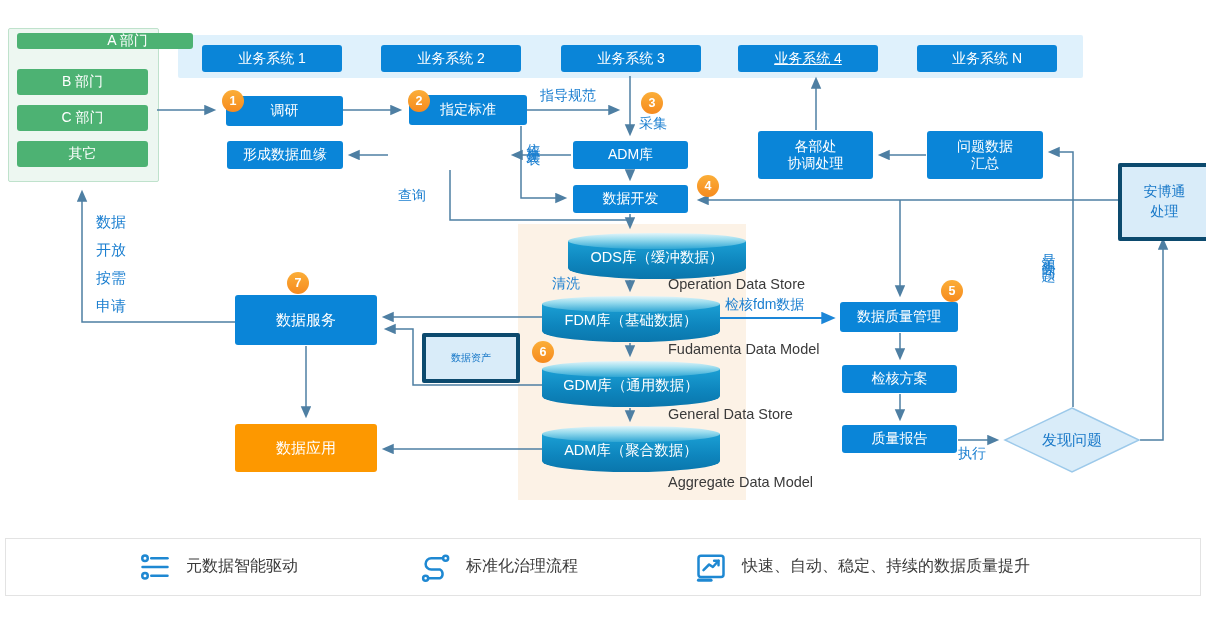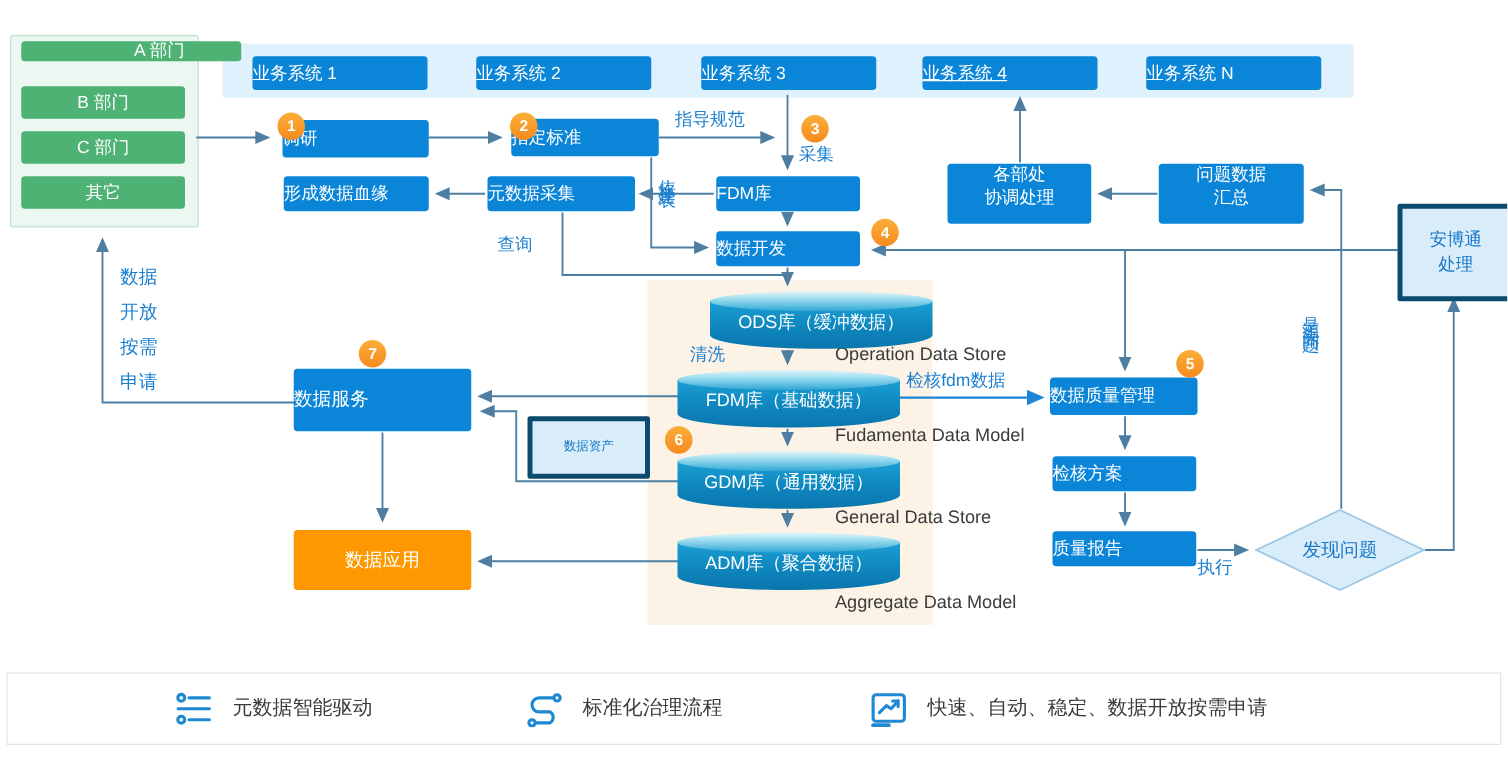--- a/index.html
+++ b/index.html
@@ -1,17 +1,17 @@
 <!DOCTYPE html>
 <html><head>
 <meta charset="utf-8">
 <style>
   html,body{margin:0;padding:0;background:#ffffff;font-family:"Liberation Sans","DejaVu Sans",sans-serif;}
   #stage{position:relative;width:1206px;height:623px;background:#fff;overflow:hidden;}
-  .bluebox{position:absolute;background:#0a85d8;color:#fff;border-radius:3px;display:flex;align-items:center;justify-content:flex-start;font-size:14px;text-align:center;line-height:1.25;}
+  .bluebox{position:absolute;background:#0a85d8;color:#fff;border-radius:3px;display:flex;align-items:center;justify-content:center;font-size:14px;text-align:center;line-height:1.25;}
   .greenwrap{position:absolute;background:#edf7f1;border:1px solid #bfe2cc;border-radius:2px;}
   .greenbox{position:absolute;background:#4db273;color:#fff;border-radius:3px;display:flex;align-items:center;justify-content:center;font-size:14px;}
   .band{position:absolute;background:#dff1fc;border-radius:2px;}
   .lightbox{position:absolute;background:#d9ecf9;border:4px solid #0c4a6e;color:#1878c8;display:flex;flex-direction:column;align-items:center;justify-content:center;font-size:14px;line-height:1.4;border-radius:2px;}
   .orangebox{position:absolute;background:#fd9800;color:#fff;border-radius:3px;display:flex;align-items:center;justify-content:center;font-size:15px;}
   .cream{position:absolute;background:#fcf2e6;}
   .badge{position:absolute;width:22px;height:22px;border-radius:50%;background:linear-gradient(180deg,#fbae38,#f68a1e);color:#fff;font-size:12.5px;font-weight:bold;display:flex;align-items:center;justify-content:center;z-index:6;}
   .lbl{position:absolute;color:#1b7fd0;font-size:14px;white-space:nowrap;z-index:5;}
   .vlbl{position:absolute;color:#1b7fd0;font-size:14px;writing-mode:vertical-rl;letter-spacing:3px;z-index:5;}
   .elbl{position:absolute;color:#3a3a3a;font-size:14.5px;white-space:nowrap;}
@@ -109,25 +109,22 @@
 
   <div class="bluebox z4" style="left:226px;top:96px;width:117px;height:30px;">
       <span>调研</span>
     </div>
   <div class="bluebox z4" style="left:409px;top:95px;width:118px;height:30px;">
       <span>指定标准</span>
     </div>
   <div class="bluebox z4" style="left:227px;top:141px;width:116px;height:28px;">
       <span>形成数据血缘</span>
     </div>
-  <div class="bluebox z4" style="left:390px;top:141px;width:118px;height:28px;">
-      <span>元数据采集</span>
-    </div>
   <div class="bluebox z4" style="left:573px;top:141px;width:115px;height:28px;">
-      <span>FDM库</span>
+      <span>ADM库</span>
     </div>
   <div class="bluebox z4" style="left:573px;top:185px;width:115px;height:28px;">
       <span>数据开发</span>
     </div>
   <div class="bluebox z4" style="left:758px;top:131px;width:115px;height:48px;flex-direction:column;">
       <span>各部处</span>
       <span>协调处理</span>
     </div>
   <div class="bluebox z4" style="left:927px;top:131px;width:116px;height:48px;flex-direction:column;">
       <span>问题数据</span>
@@ -218,15 +215,15 @@
     <circle cx="4.5" cy="21" r="2"></circle>
   </svg>
   <div class="legendtext" style="left:466px;top:556px;">标准化治理流程</div>
 
   <svg class="licon" style="left:696px;top:552px;" viewBox="0 0 24 24" fill="none" stroke="#1e88d2" stroke-width="2" stroke-linecap="round" stroke-linejoin="round">
     <rect x="2" y="3" width="20" height="17" rx="2"></rect>
     <polyline points="6,14.5 10.5,10 13.5,12 18,7"></polyline>
     <polyline points="14.5,7 18,7 18,10.5"></polyline>
     <line x1="2" y1="22.5" x2="12" y2="22.5" stroke-width="2.5"></line>
   </svg>
-  <div class="legendtext" style="left:742px;top:556px;">快速、自动、稳定、数据开放按需申请</div>
+  <div class="legendtext" style="left:742px;top:556px;">快速、自动、稳定、持续的数据质量提升</div>
 
 </div>
 
 </body></html>

